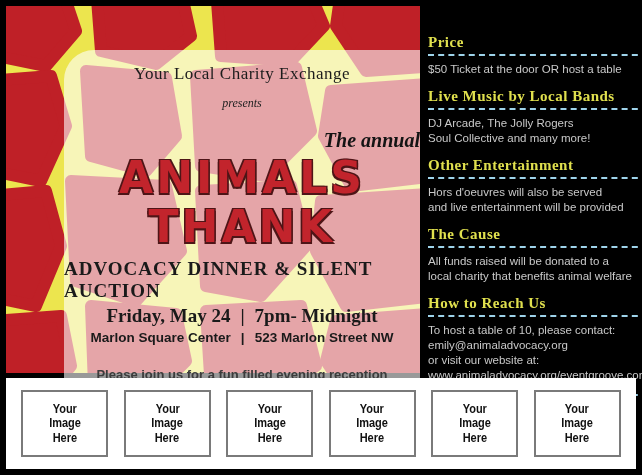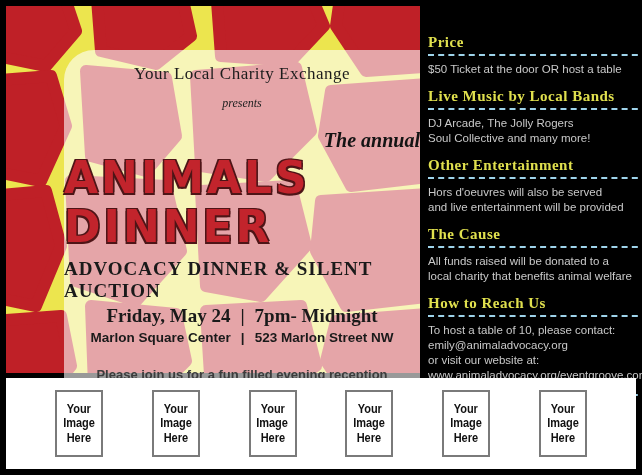--- a/index.html
+++ b/index.html
@@ -54,21 +54,21 @@
     margin-top: 12px;
   }
   .annual {
     text-align: right; padding-right: 0;
     font-family: "Liberation Serif", serif;
     font-style: italic; font-weight: bold;
     font-size: 20px; color: #141414;
     margin-top: 18px;
   }
   .big-title {
-    text-align: left; padding-right: 0;
+    text-align: center; padding-right: 0;
     font-family: "DejaVu Sans", sans-serif;
     font-weight: 800;
     font-size: 44px; line-height: 47px;
     letter-spacing: 3px;
     color: #c2242c;
     text-shadow: -1.5px -1.5px 0 #4e1517, 1.5px -1.5px 0 #4e1517,
                  -1.5px 1.5px 0 #4e1517, 1.5px 1.5px 0 #4e1517;
     margin-top: 2px;
   }
   .subtitle {
@@ -123,21 +123,21 @@
   .strip {
     position: absolute;
     left: 6px; right: 6px; bottom: 6px;
     height: 91px;
     background: #fff;
     display: flex;
     justify-content: space-evenly;
     align-items: center;
   }
   .img-box {
-    width: 48px; height: 67px;
+    width: 87px; height: 67px;
     background: #fff;
     border: 2px solid #7a7a7a;
     display: flex; flex-direction: column;
     justify-content: center; align-items: center;
     font-family: "Liberation Sans", sans-serif;
     font-weight: bold; font-size: 12.5px; line-height: 14.5px;
     color: #111;
     cursor: pointer;
   }
   .img-box span { display: block; transform: scaleX(0.88); }
@@ -172,21 +172,21 @@
         </g>
       </svg>
 
       <div class="overlay"></div>
 
       <div class="flyer-content">
         <div class="presenter">Your Local Charity Exchange</div>
         <div class="presents">presents</div>
         <div class="annual">The annual</div>
         <div class="big-title">ANIMALS</div>
-        <div class="big-title">DINNER</div>
+        <div class="big-title">THANK</div>
         <div class="subtitle">ADVOCACY DINNER &amp; SILENT AUCTION</div>
         <div class="datetime">
           <span>Friday, May 24</span><span class="sep">|</span><span>7pm- Midnight</span>
         </div>
         <div class="venue-line">
           <span>Marlon Square Center</span><span class="sep">|</span><span>523 Marlon Street NW</span>
         </div>
         <div class="description">
           <div>Please join us for a fun filled evening reception</div>
 

